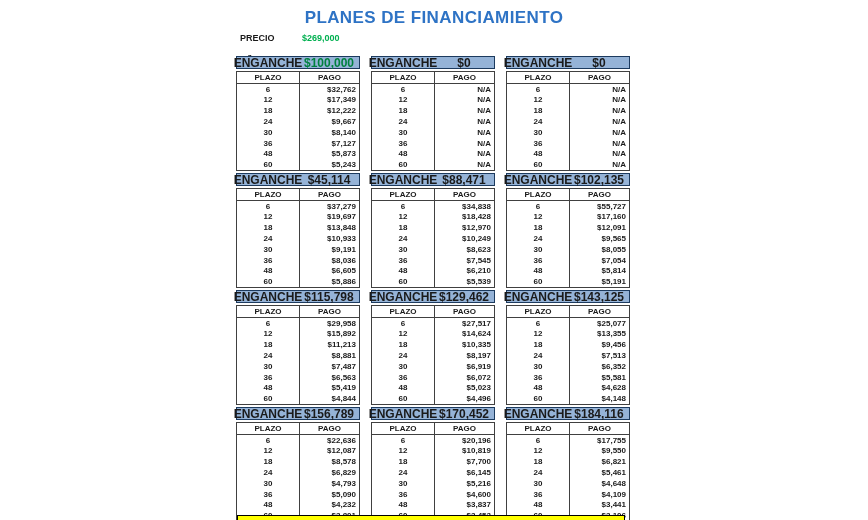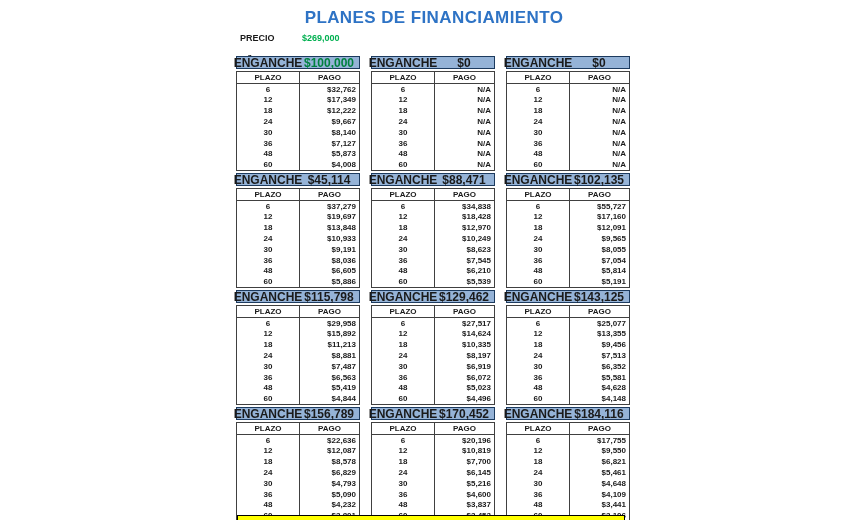--- a/index.html
+++ b/index.html
@@ -96,21 +96,21 @@
         <div class="trow">
           <div class="tcell plazo">36</div>
           <div class="tcell pago val">$7,127</div>
         </div>
         <div class="trow">
           <div class="tcell plazo">48</div>
           <div class="tcell pago val">$5,873</div>
         </div>
         <div class="trow">
           <div class="tcell plazo">60</div>
-          <div class="tcell pago val">$4,008</div>
+          <div class="tcell pago val">$5,243</div>
         </div>
       </div>
     </div>
     <div class="plan">
       <div class="eng-row">
         <div class="eng-cell left">ENGANCHE</div>
         <div class="eng-cell right">$0</div>
       </div>
       <div class="ptable">
         <div class="trow thead">

